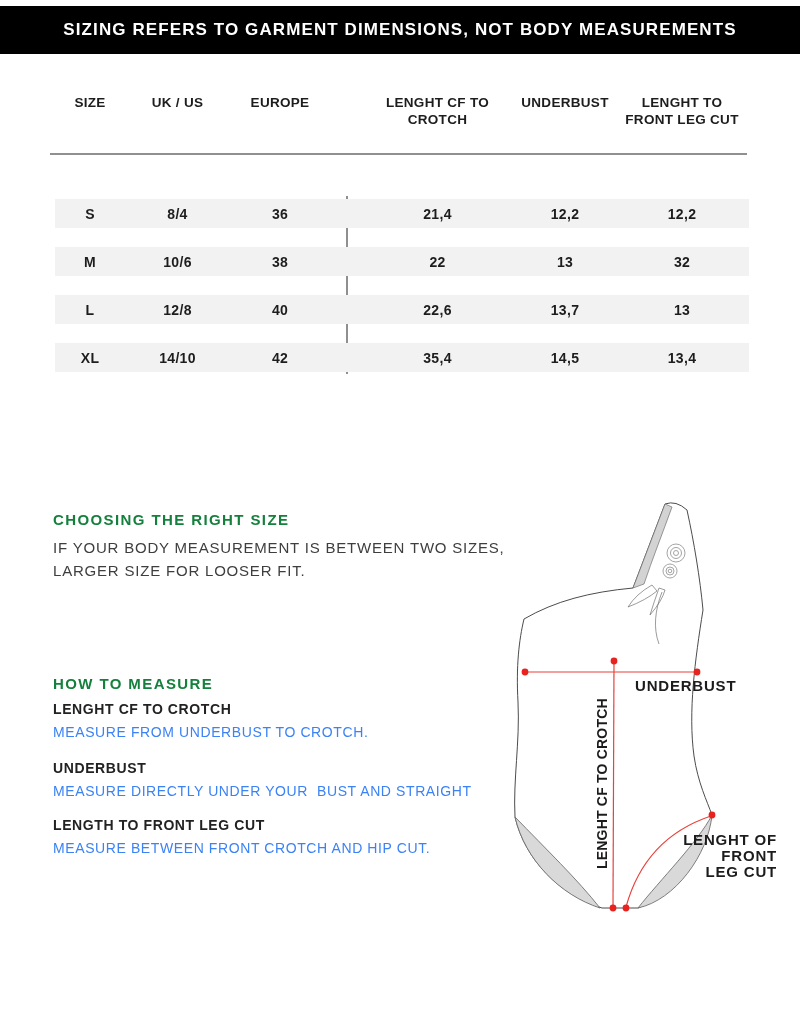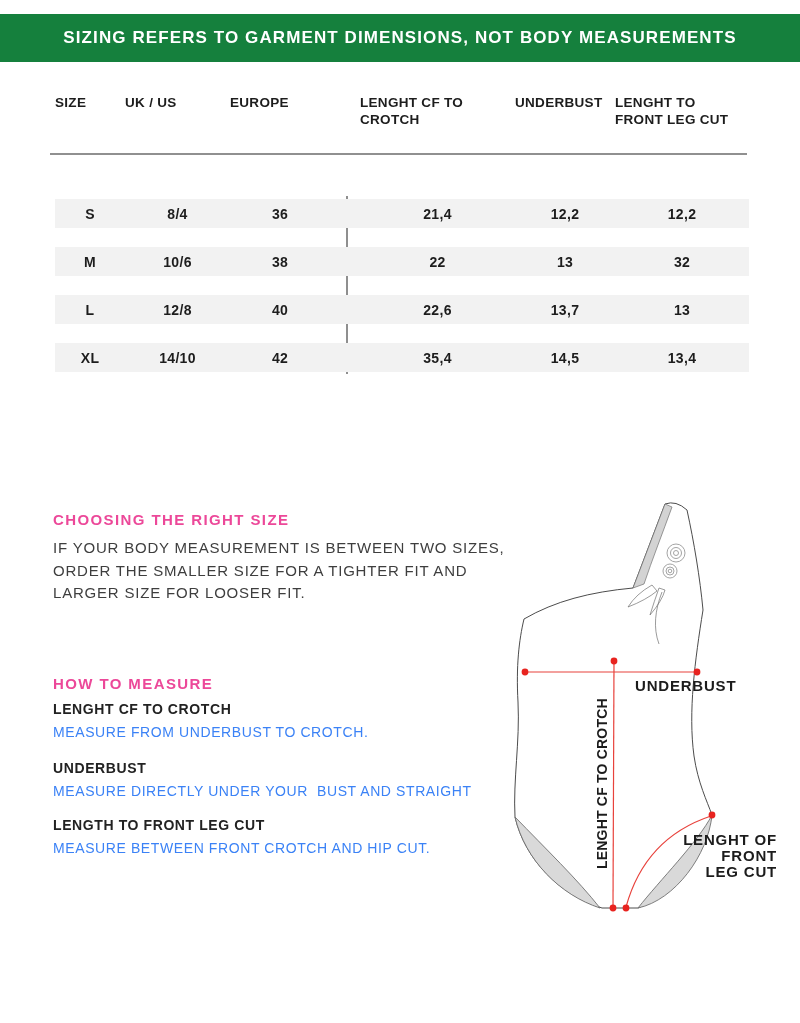--- a/index.html
+++ b/index.html
@@ -1,39 +1,39 @@
 <!DOCTYPE html>
 <html><head>
 <meta charset="utf-8">
 <style>
   html,body { margin:0; padding:0; background:#ffffff; }
   .page {
     position:relative; width:800px; height:1023px; background:#ffffff;
     font-family:"Liberation Sans", sans-serif; color:#1d1d1d; overflow:hidden;
   }
   .banner {
-    position:absolute; left:0; top:14px; width:800px; height:48px;
-    background:#15803d; display:flex; align-items:center; justify-content:center;
+    position:absolute; left:0; top:6px; width:800px; height:48px;
+    background:#000000; display:flex; align-items:center; justify-content:center;
   }
   .banner-text { color:#ffffff; font-size:17px; font-weight:700; letter-spacing:1.1px; white-space:nowrap; }
 
   .grid7 { display:grid; grid-template-columns:70px 105px 100px 30px 155px 100px 134px; }
   .thead { position:absolute; left:55px; top:94px; width:694px; }
   .th {
-    font-size:13.5px; font-weight:700; line-height:17px; text-align:left;
+    font-size:13.5px; font-weight:700; line-height:17px; text-align:center;
     white-space:pre-line; letter-spacing:0.3px; color:#1d1d1d;
   }
   .hrule { position:absolute; left:50px; top:153px; width:697px; height:2px; background:#909090; }
   .vrule { position:absolute; left:346px; top:196px; width:2px; height:178px; background:#8f8f8f; }
   .trow { position:absolute; left:55px; width:694px; height:29px; background:#f2f2f2; align-items:center; }
   .td { text-align:center; font-size:14px; font-weight:700; letter-spacing:0.3px; color:#1d1d1d; }
 
   .sec-title {
     position:absolute; left:53px; font-size:15px; font-weight:700;
-    letter-spacing:1.4px; color:#ec4899; white-space:nowrap;
+    letter-spacing:1.4px; color:#15803d; white-space:nowrap;
   }
   .body-lines { position:absolute; left:53px; }
   .body-line { font-size:15px; line-height:22.5px; letter-spacing:0.8px; color:#3e3e3e; white-space:pre; }
   .measure-item { position:absolute; left:53px; }
   .measure-name { font-size:14px; font-weight:700; letter-spacing:0.6px; color:#222222; white-space:pre; }
   .measure-desc { font-size:14px; letter-spacing:0.6px; color:#3b82f6; margin-top:7px; white-space:pre; }
 
   .diagram { position:absolute; left:480px; top:480px; }
   .diagram text { font-family:"Liberation Sans", sans-serif; font-weight:700; fill:#1c1c1c; }
   .dia-label { font-size:15px; letter-spacing:0.8px; }
@@ -96,21 +96,20 @@
     <div class="td">42</div>
     <div></div>
     <div class="td">35,4</div>
     <div class="td">14,5</div>
     <div class="td">13,4</div>
   </div>
 
   <h2 class="sec-title" style="top:499px">CHOOSING THE RIGHT SIZE</h2>
   <div class="body-lines" style="top:537px">
     <div class="body-line">IF YOUR BODY MEASUREMENT IS BETWEEN TWO SIZES,</div>
-    <div class="body-line">ORDER THE SMALLER SIZE FOR A TIGHTER FIT AND</div>
     <div class="body-line">LARGER SIZE FOR LOOSER FIT.</div>
   </div>
 
   <h2 class="sec-title" style="top:663px">HOW TO MEASURE</h2>
   <div class="measure-item" style="top:701px">
     <div class="measure-name">LENGHT CF TO CROTCH</div>
     <div class="measure-desc">MEASURE FROM UNDERBUST TO CROTCH.</div>
   </div>
   <div class="measure-item" style="top:760px">
     <div class="measure-name">UNDERBUST</div>

